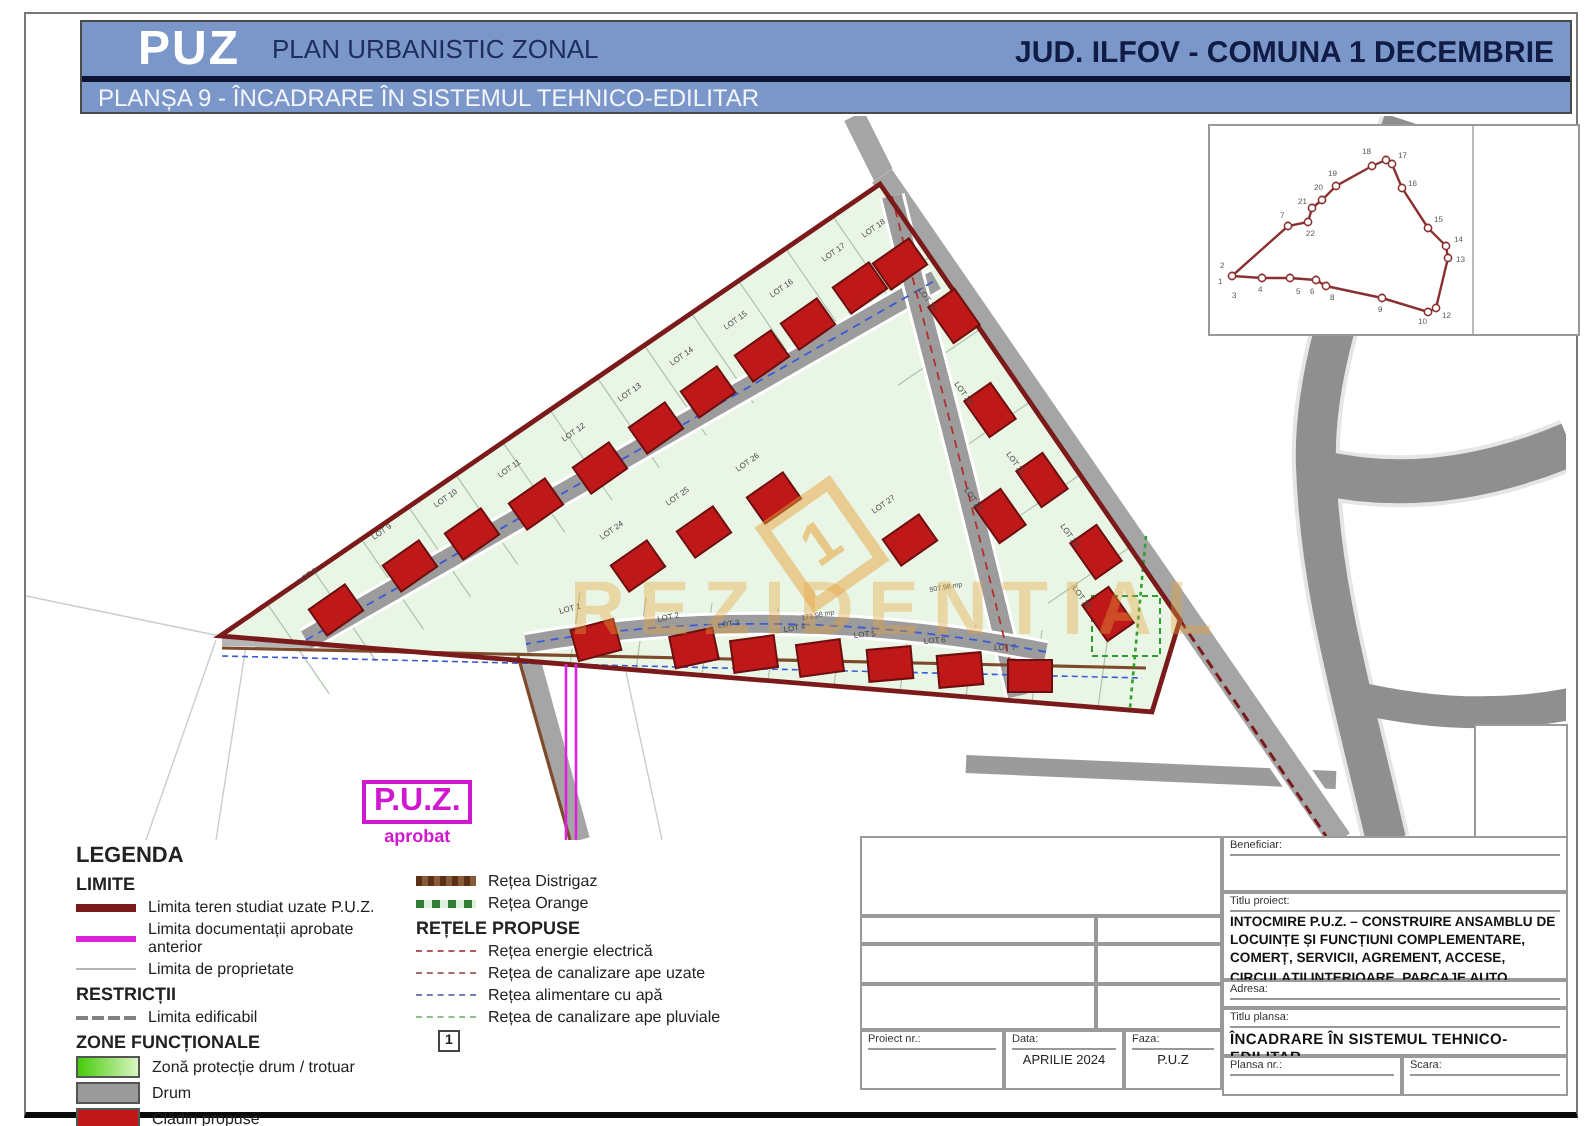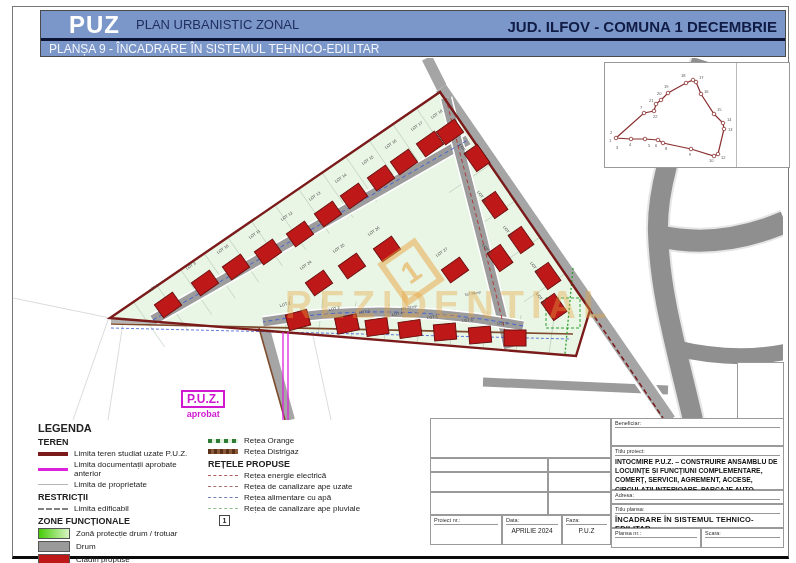--- a/index.html
+++ b/index.html
@@ -13,21 +13,21 @@
   #hdr .jud{position:absolute;right:8px;top:7px;font-size:15px;font-weight:bold;color:#101c45;}
   #hdr .sep{height:3px;background:#0d1333;}
   #hdr .r2{height:16px;font-size:12px;color:#f2f5fb;padding:1px 0 0 8px;}
   
   #map{position:absolute;left:13px;top:58px;}
   #inset{position:absolute;left:604px;top:62px;width:184px;height:104px;background:#fff;border:1px solid #999;}
   #inset .div{position:absolute;left:131px;top:0;width:1px;height:104px;background:#bbb;}
   #wmark{position:absolute;left:285px;top:284px;font-size:38px;font-weight:bold;letter-spacing:7px;color:rgba(232,163,61,0.38);white-space:nowrap;}
   #wlogo{position:absolute;left:388px;top:246px;width:34px;height:40px;border:6px solid rgba(232,163,61,0.5);transform:rotate(-35deg);color:rgba(232,163,61,0.55);font-size:30px;font-weight:bold;text-align:center;line-height:40px;}
   #puzok{position:absolute;left:181px;top:390px;text-align:center;color:#d018d0;font-weight:bold;}
-  #puzok .l1{font-size:12px;border:2px solid #d018d0;padding:0 4px;background:#fff;}
+  #puzok .l1{font-size:16px;border:2px solid #d018d0;padding:0 4px;background:#fff;}
   #puzok .l2{font-size:9px;margin-top:1px;}
   
   #legend{position:absolute;left:30px;top:420px;width:400px;height:134px;font-size:8px;color:#222;}
   .lg-col1{position:absolute;left:8px;top:2px;width:165px;}
   .lg-col2{position:absolute;left:178px;top:14px;width:215px;}
   .lg-title{font-size:11px;font-weight:bold;margin-bottom:1px;}
   .lg-head{font-size:9px;font-weight:bold;margin:3px 0 1px 0;}
   .lg-item{display:flex;align-items:center;margin:2px 0;min-height:9px;}
   .sw{width:30px;margin-right:6px;flex:0 0 30px;}
   .sw-puz{height:0;border-top:4px solid #7b1a1a;}
@@ -273,21 +273,21 @@
         <text x="59" y="25" font-size="4" fill="#555">19</text>
         <text x="52" y="32" font-size="4" fill="#555">20</text>
         <text x="44" y="39" font-size="4" fill="#555">21</text>
         <text x="48" y="55" font-size="4" fill="#555">22</text>
       </svg>
   </div>
 
   <div id="legend">
     <div class="lg-col1">
       <div class="lg-title">LEGENDA</div>
-      <div class="lg-head">TEREN</div>
+      <div class="lg-head">LIMITE</div>
       <div class="lg-item">
           <span class="sw sw-puz"></span>
           <span>Limita teren studiat uzate P.U.Z.</span>
         </div>
       <div class="lg-item">
           <span class="sw sw-doc"></span>
           <span>Limita documentații aprobate anterior</span>
         </div>
       <div class="lg-item">
           <span class="sw sw-prop"></span>
@@ -308,26 +308,26 @@
           <span>Drum</span>
         </div>
       <div class="lg-item">
           <span class="sw sw-box sw-clad"></span>
           <span>Clădiri propuse</span>
         </div>
 
     </div>
     <div class="lg-col2">
       <div class="lg-item">
+          <span class="sw sw-gaz"></span>
+          <span>Rețea Distrigaz</span>
+        </div>
+      <div class="lg-item">
           <span class="sw sw-orange"></span>
           <span>Rețea Orange</span>
-        </div>
-      <div class="lg-item">
-          <span class="sw sw-gaz"></span>
-          <span>Rețea Distrigaz</span>
         </div>
       <div class="lg-head">REȚELE PROPUSE</div>
       <div class="lg-item">
           <span class="sw sw-el"></span>
           <span>Rețea energie electrică</span>
         </div>
       <div class="lg-item">
           <span class="sw sw-uz"></span>
           <span>Rețea de canalizare ape uzate</span>
         </div>

